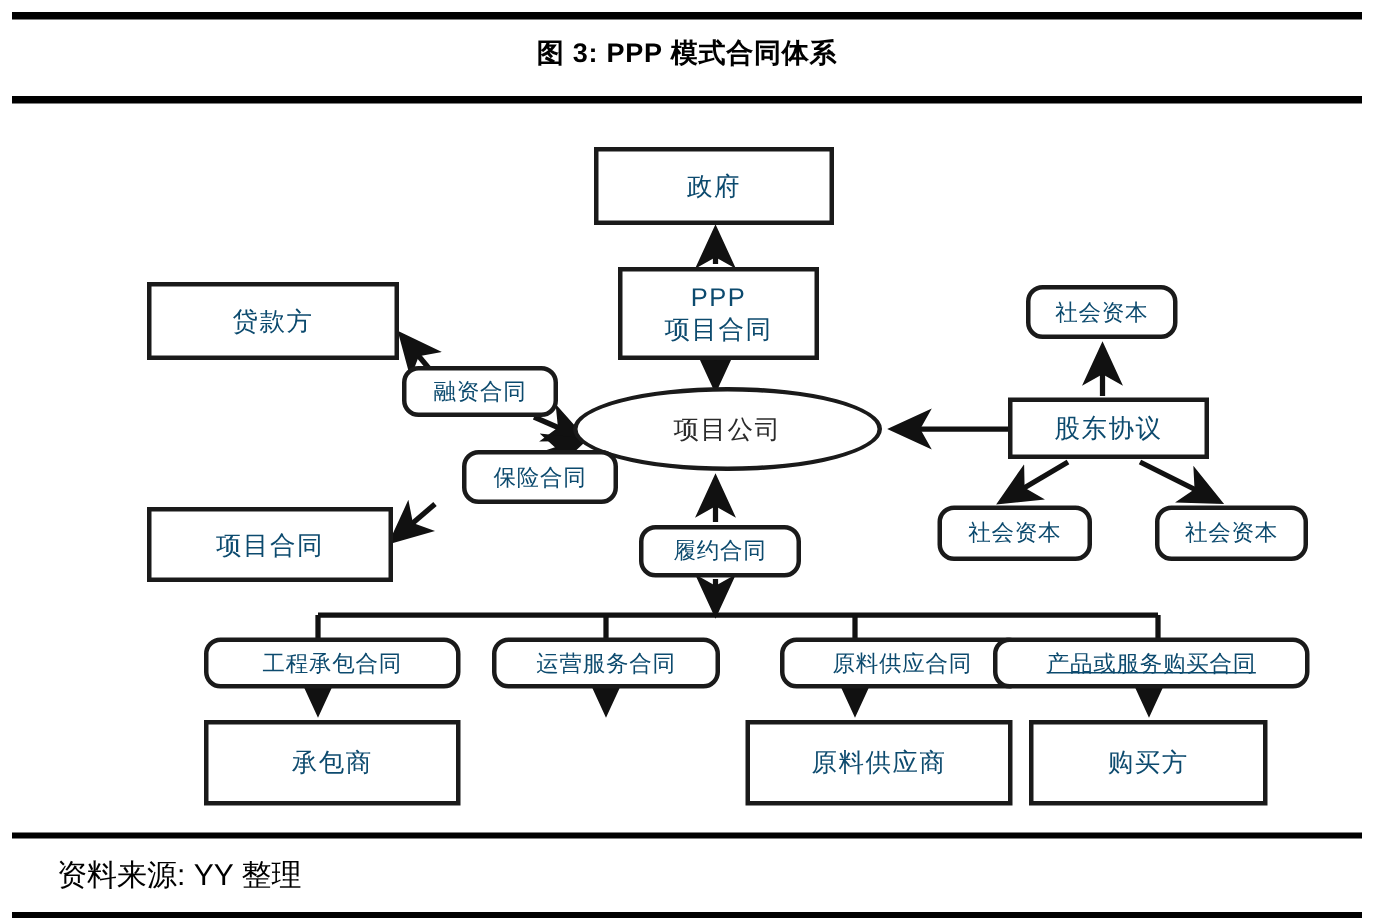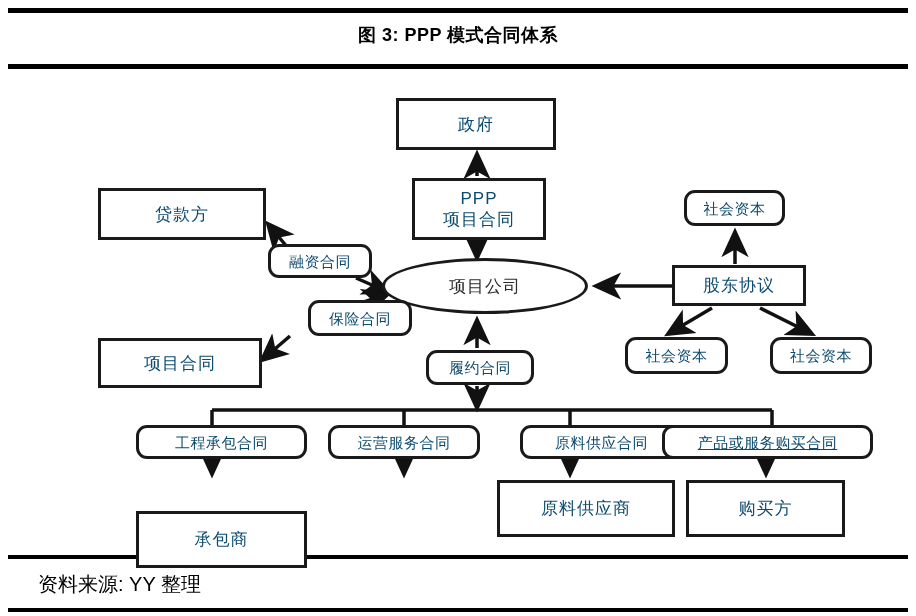--- a/index.html
+++ b/index.html
@@ -183,21 +183,21 @@
 
     <div class="node small" style="left:770px; top:265px; width:102px; height:37px;">社会资本</div>
 
     <div class="node small" style="left:426px; top:278px; width:108px; height:35px;">履约合同</div>
 
     <div class="node small" style="left:328px; top:353px; width:152px; height:34px;">运营服务合同</div>
     <div class="node small" style="left:136px; top:353px; width:171px; height:34px;">工程承包合同</div>
     <div class="node small" style="left:497px; top:353px; width:163px; height:34px;margin-left:23px;">原料供应合同</div>
     <div class="node small" style="left:662px; top:353px; width:211px; height:34px;text-decoration:underline;">产品或服务购买合同</div>
 
-    <div class="node" style="left:136px; top:408px; width:171px; height:57px;margin-top:31px;">承包商</div>
+    <div class="node" style="left:136px; top:408px; width:171px; height:57px;">承包商</div>
     <div class="node" style="left:497px; top:408px; width:178px; height:57px;">原料供应商</div>
     <div class="node" style="left:686px; top:408px; width:159px; height:57px;">购买方</div>
 
   </div>
 
   <div class="rule rule-src-top"></div>
   <div class="source">资料来源: YY 整理</div>
   <div class="rule rule-bottom"></div>
 
 </div>

